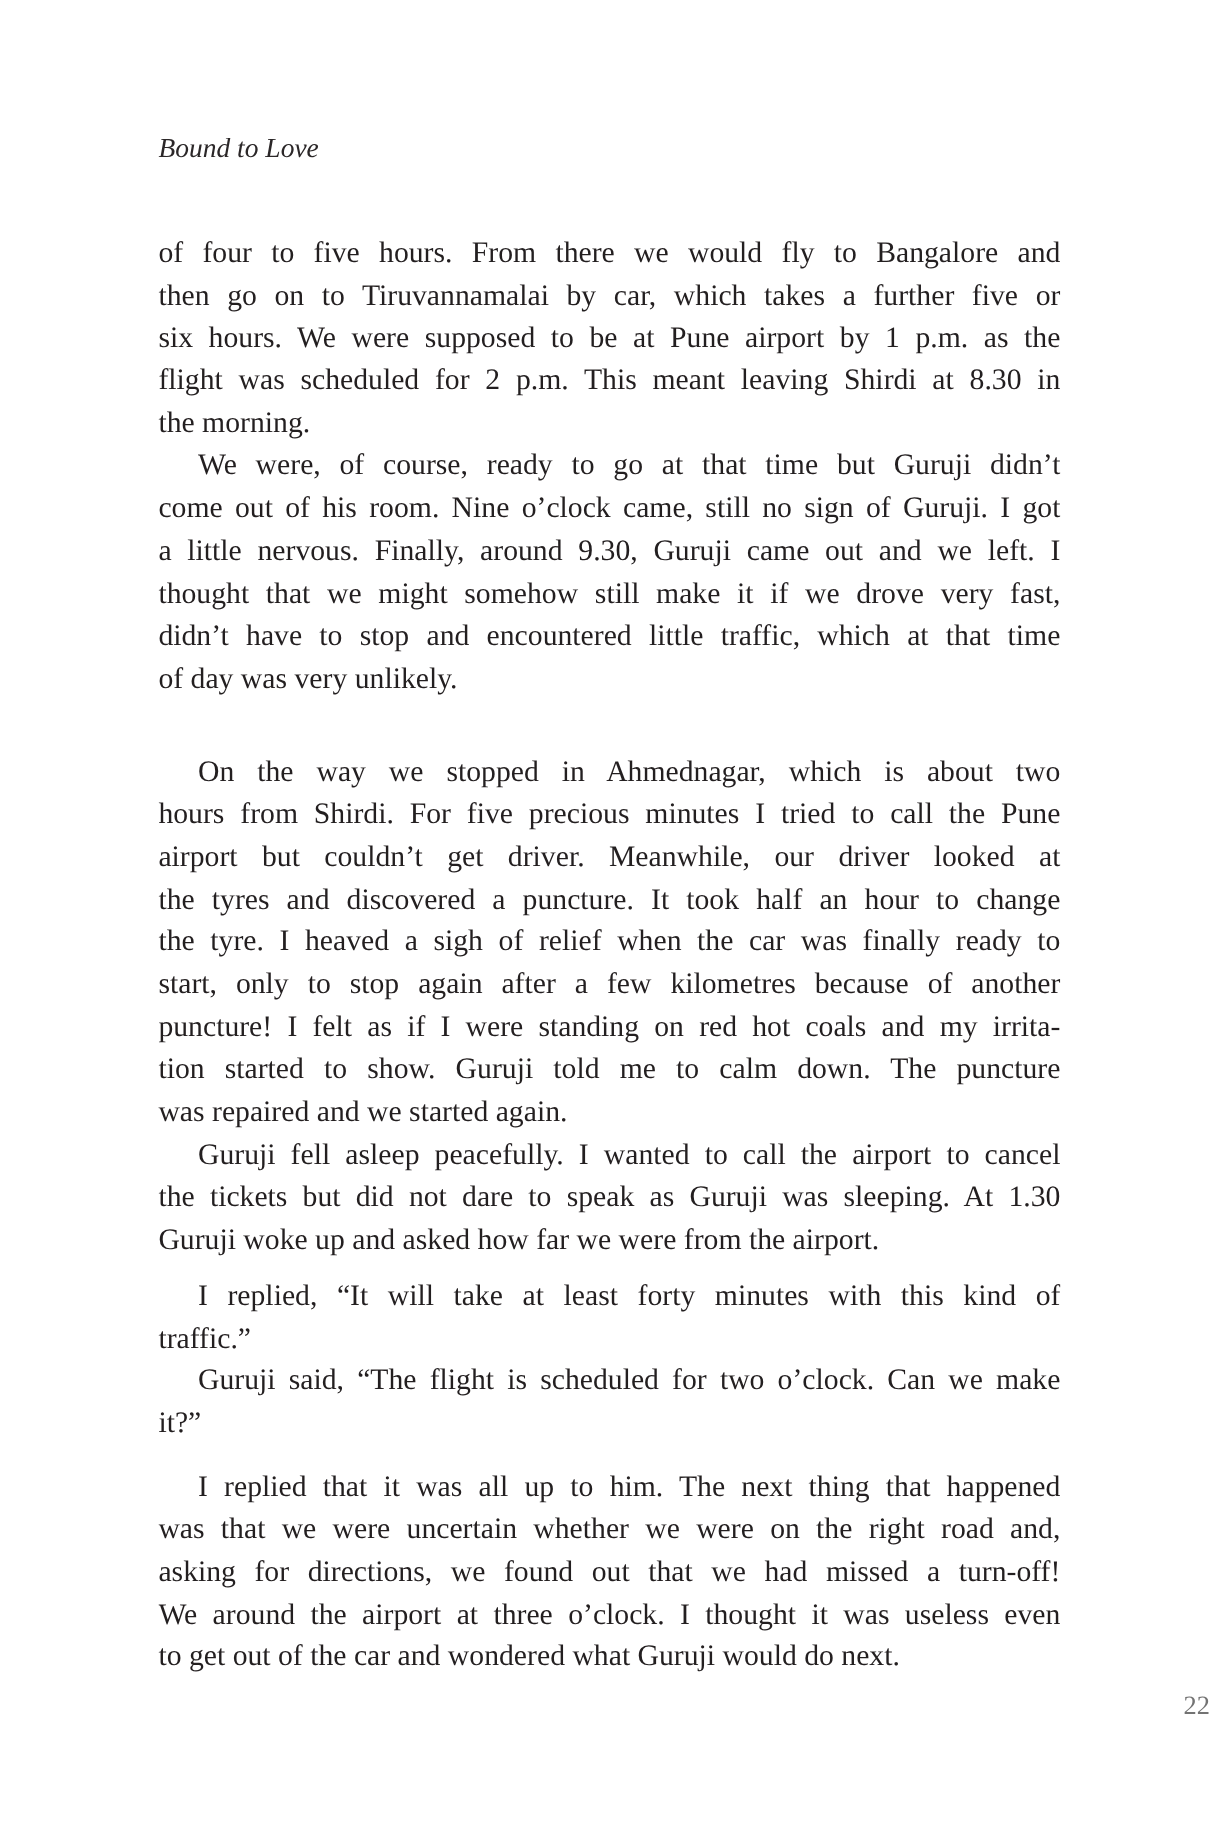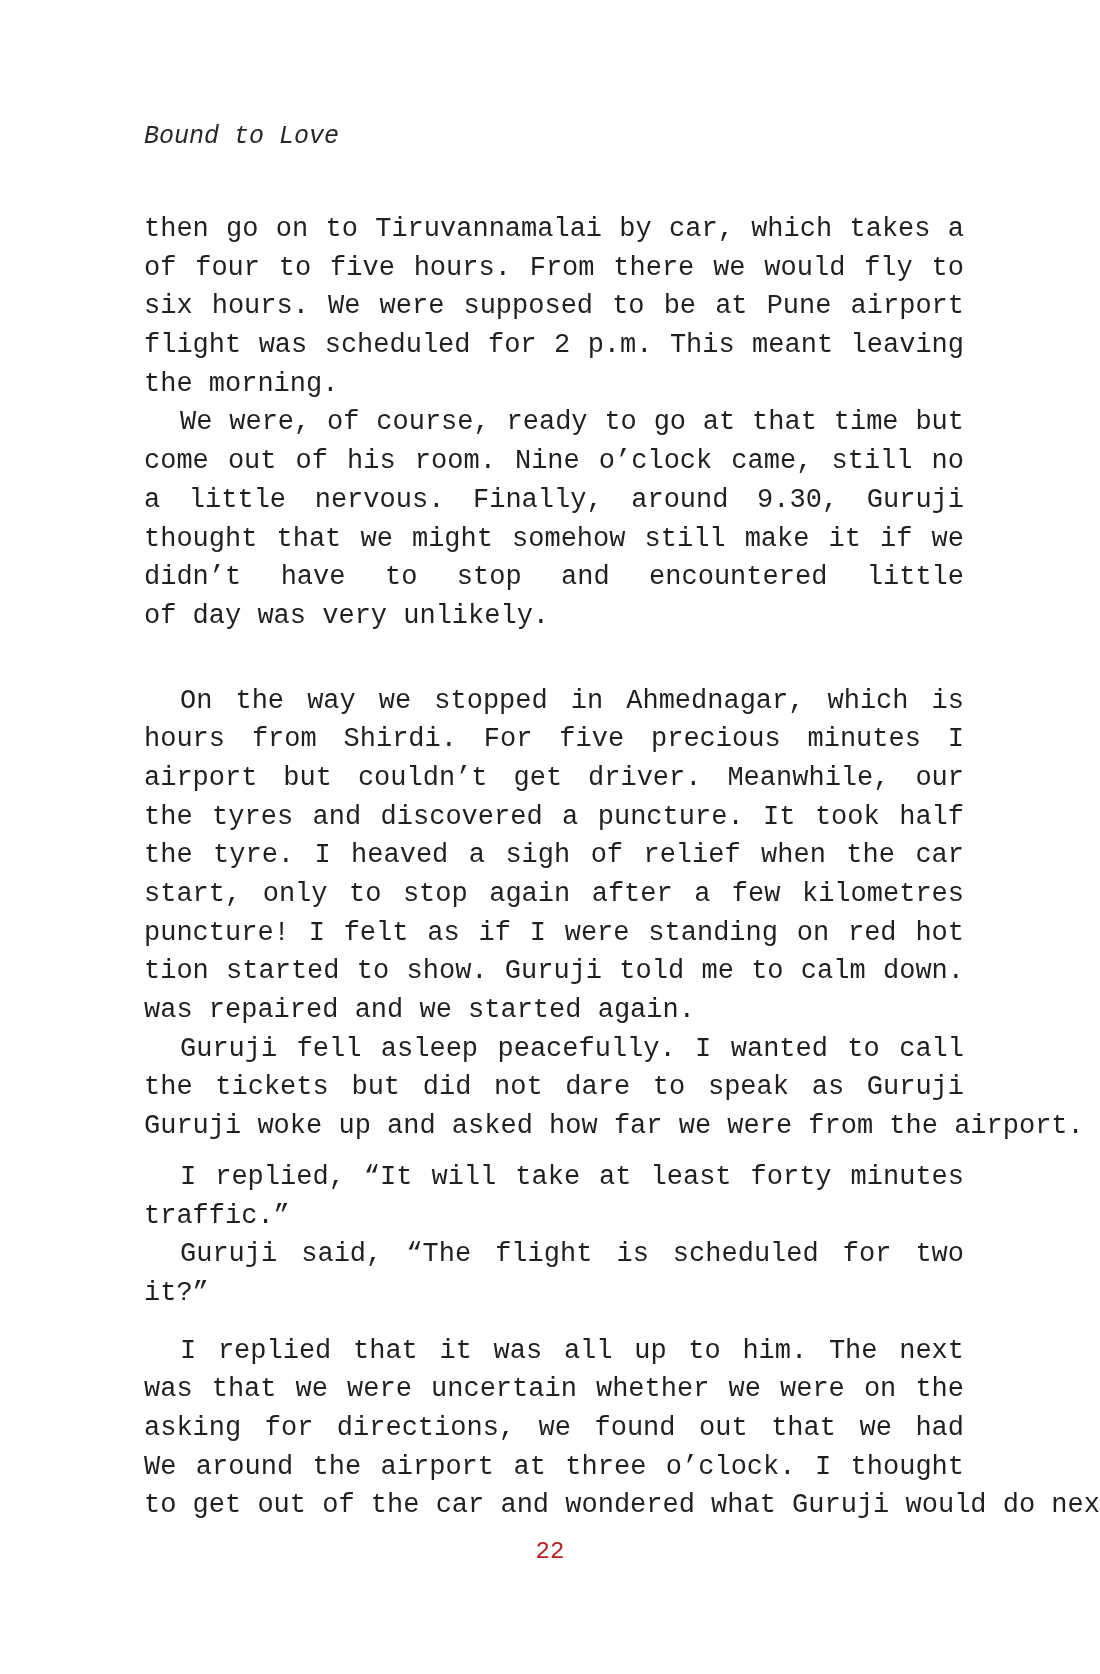--- a/index.html
+++ b/index.html
@@ -1,45 +1,45 @@
 <!DOCTYPE html>
 <html><head>
   <meta charset="utf-8">
   <style>
     html, body { margin: 0; padding: 0; background: #ffffff; }
     body { width: 1100px; height: 1674px; position: relative; overflow: hidden; }
     .page {
       position: absolute; left: 0; top: 0; width: 996px; height: 1674px;
       background: #ffffff; color: #231f20;
-      font-family: Liberation Mono, monospace;
+      font-family: Liberation Serif, serif;
     }
     .running-head {
       position: absolute; left: 144px; top: 122px;
       font-style: italic; font-size: 25px; color: #2b2728;
     }
     .body-text {
       position: absolute; left: 144px; top: 210px; width: 820px;
       font-size: 27px; line-height: 38.7px; text-align: justify;
     }
     .line { display: block; white-space: nowrap; text-align: justify; text-align-last: justify; height: 38.7px; }
     .line.last { text-align-last: left; }
     .line.indent { padding-left: 36px; }
     .page-number {
       position: absolute; left: 0; width: 1100px; top: 1538px;
-      text-align: center; font-size: 24px; color: #b91c1c;
+      text-align: right; font-size: 24px; color: #737373;
     }
   </style>
 </head>
 <body>
 
 <div class="page">
   <div class="running-head">Bound to Love</div>
   <div class="body-text" id="body-text">
+      <span class="line" style="white-space: normal; overflow: hidden;">of four to five hours. From there we would fly to Bangalore and</span>
       <span class="line" style="white-space: normal; overflow: hidden;">then go on to Tiruvannamalai by car, which takes a further five or</span>
-      <span class="line" style="white-space: normal; overflow: hidden;">of four to five hours. From there we would fly to Bangalore and</span>
       <span class="line" style="white-space: normal; overflow: hidden;">six hours. We were supposed to be at Pune airport by 1 p.m. as the</span>
       <span class="line" style="white-space: normal; overflow: hidden;">flight was scheduled for 2 p.m. This meant leaving Shirdi at 8.30 in</span>
       <span class="line last">the morning.</span>
       <span class="line indent" style="white-space: normal; overflow: hidden;">We were, of course, ready to go at that time but Guruji didn’t</span>
       <span class="line" style="white-space: normal; overflow: hidden;">come out of his room. Nine o’clock came, still no sign of Guruji. I got</span>
       <span class="line" style="white-space: normal; overflow: hidden;">a little nervous. Finally, around 9.30, Guruji came out and we left. I</span>
       <span class="line" style="white-space: normal; overflow: hidden;">thought that we might somehow still make it if we drove very fast,</span>
       <span class="line" style="white-space: normal; overflow: hidden;">didn’t have to stop and encountered little traffic, which at that time</span>
       <span class="line last">of day was very unlikely.</span>
       <span class="line indent" style="white-space: normal; overflow: hidden; margin-top: 46px;">On the way we stopped in Ahmednagar, which is about two</span>

